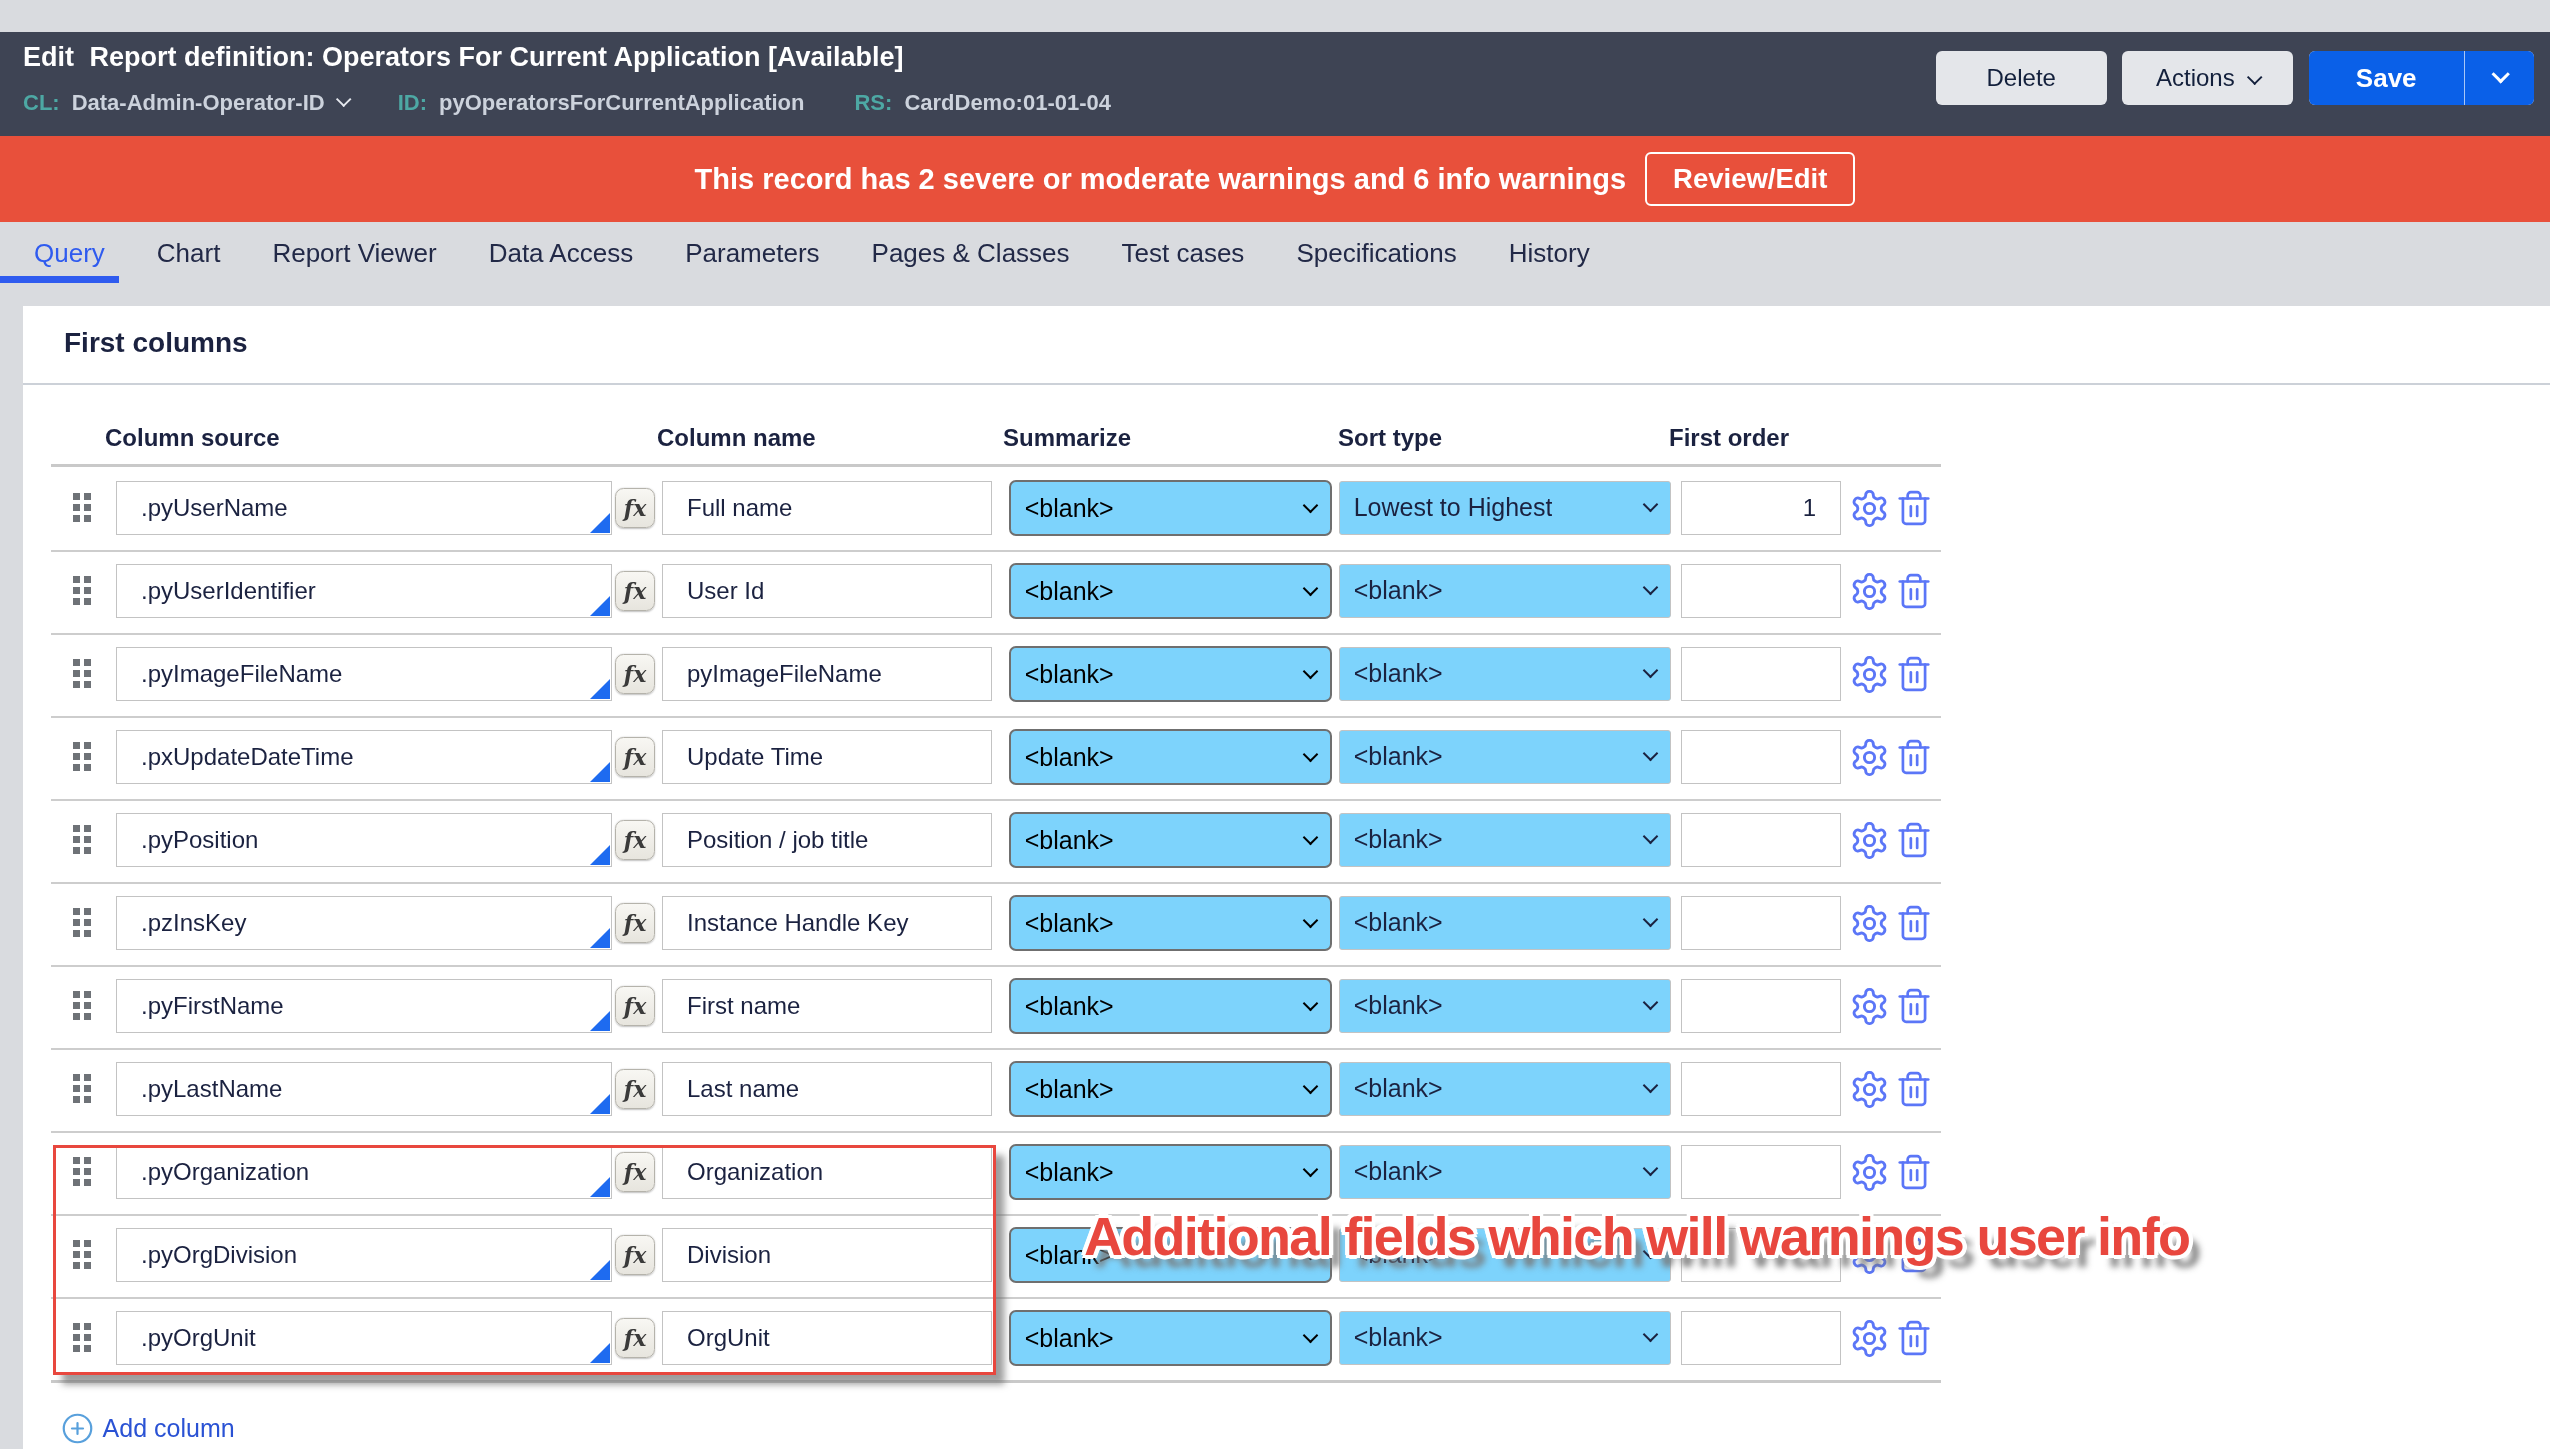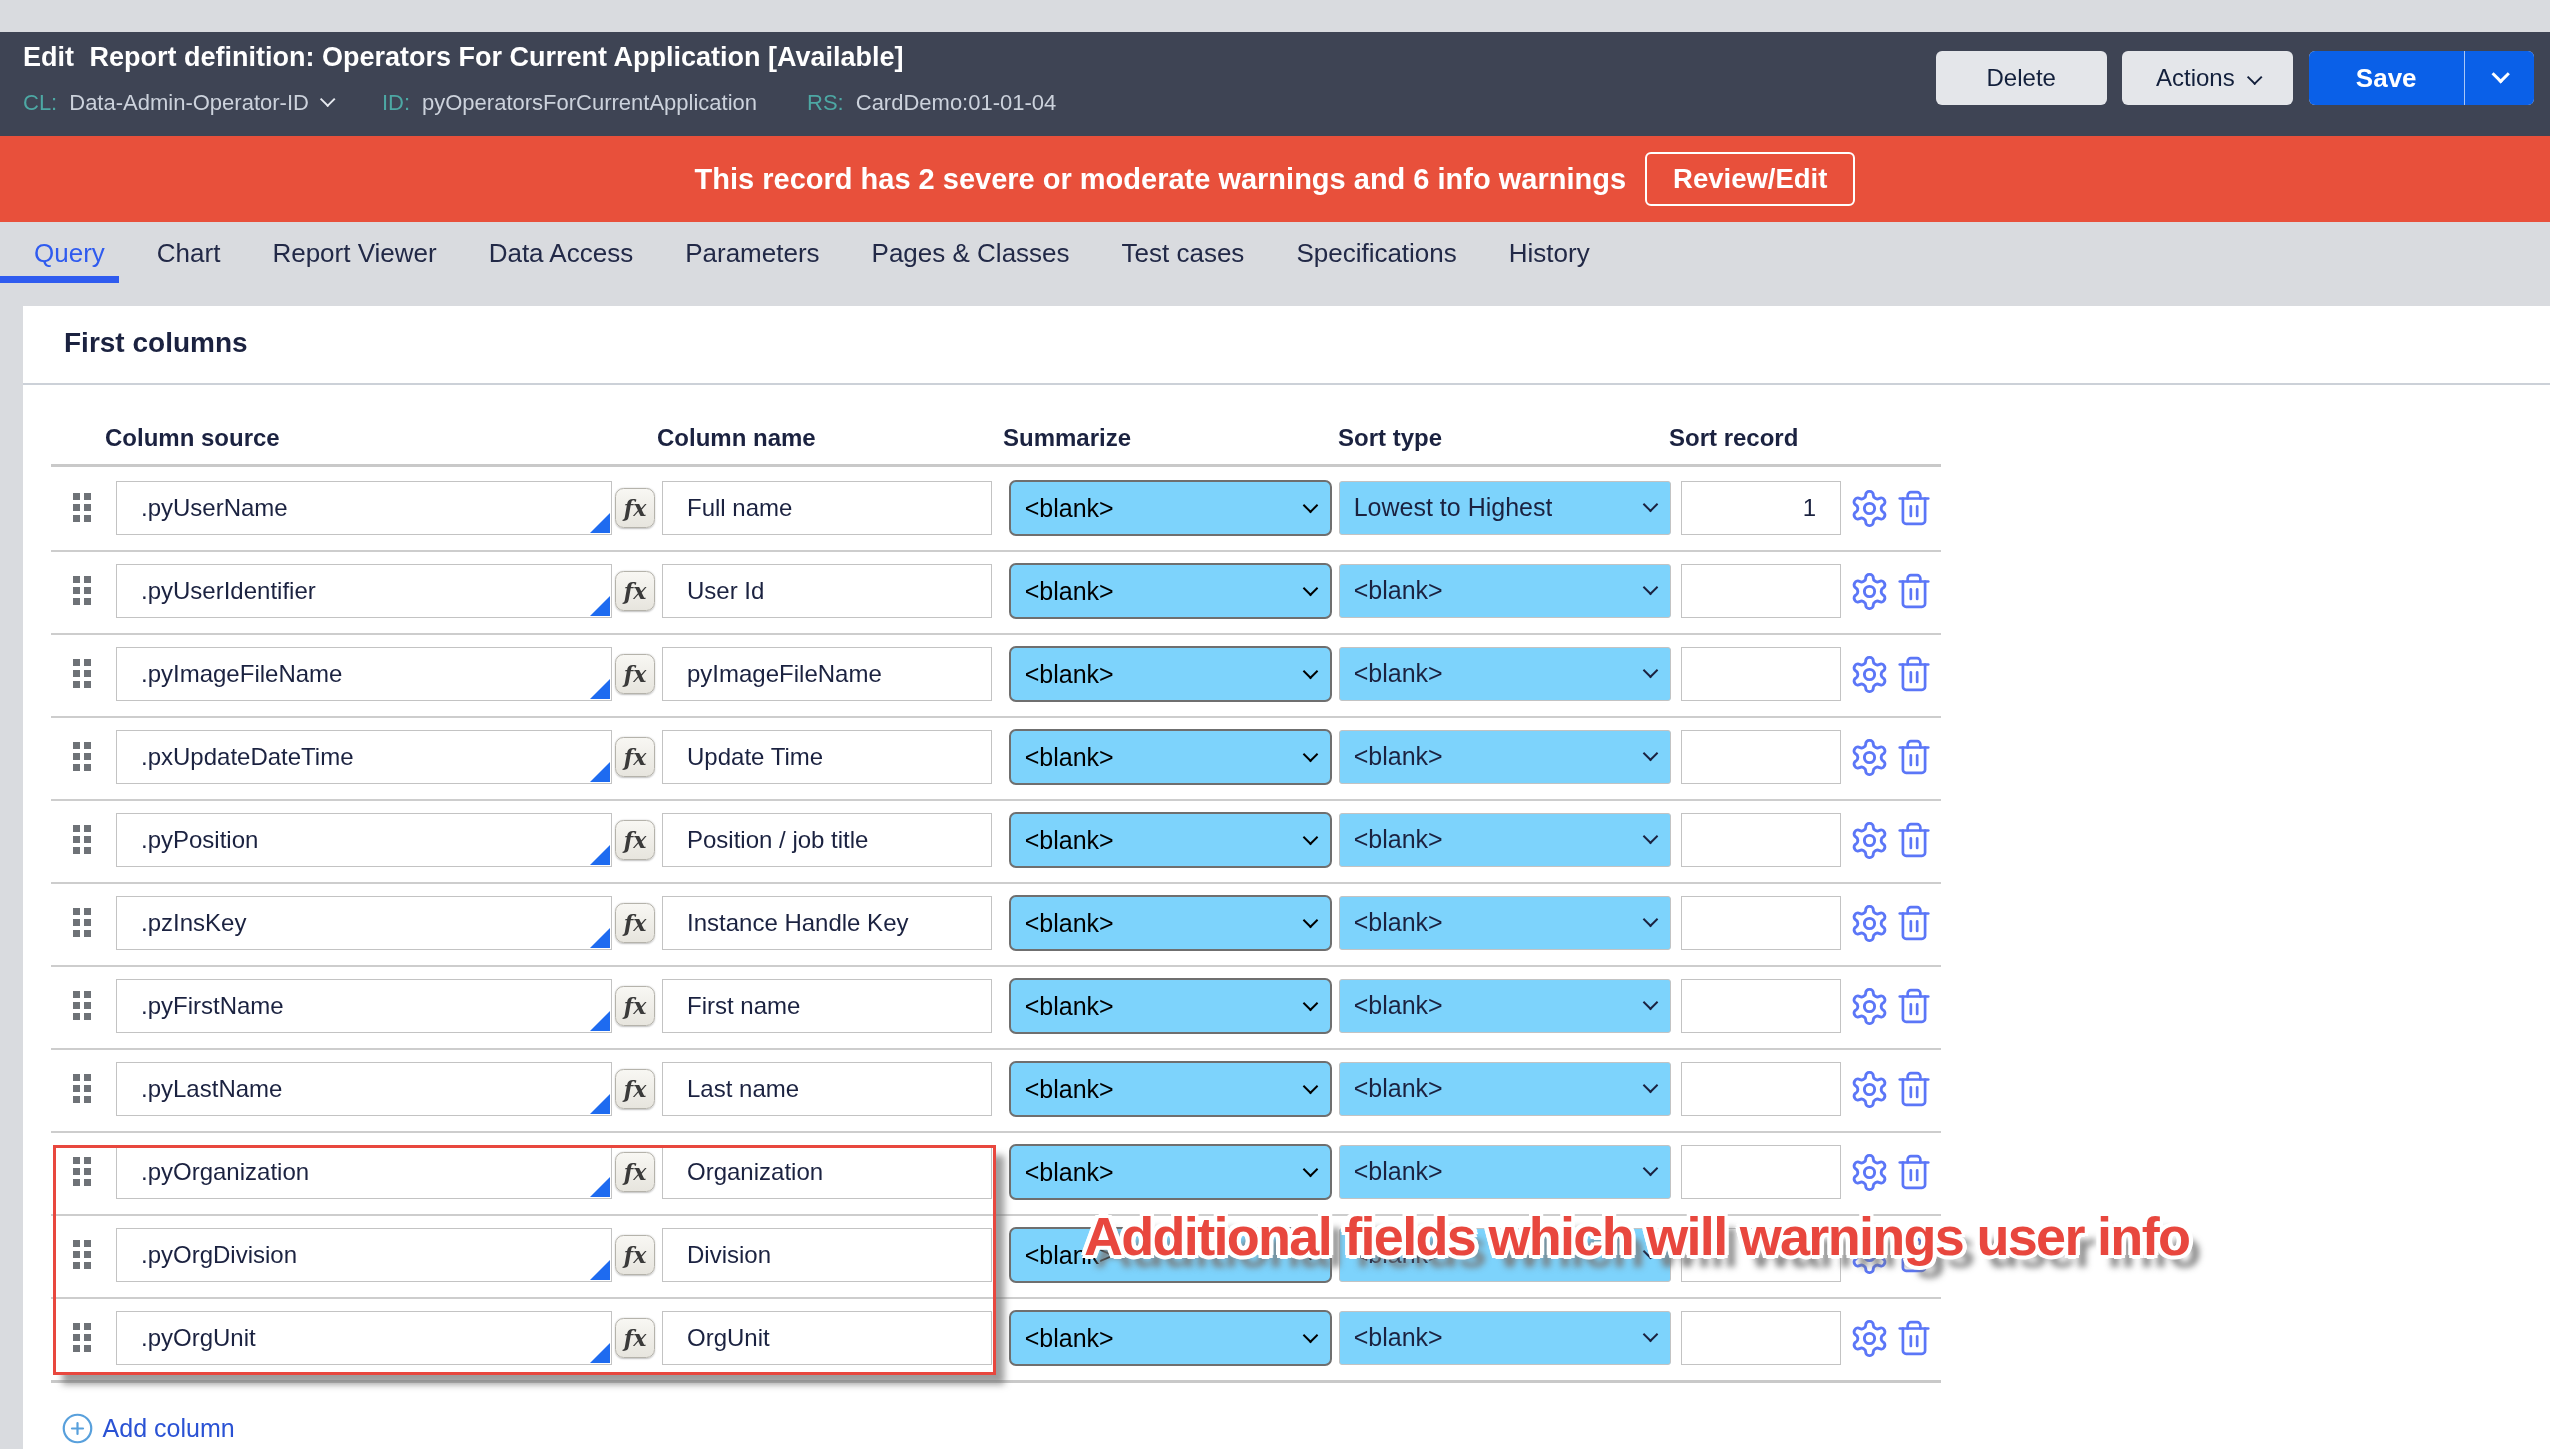--- a/index.html
+++ b/index.html
@@ -3,21 +3,21 @@
 <meta charset="utf-8">
 <style>
   * { margin:0; padding:0; box-sizing:border-box; }
   html,body { width:2550px; height:1449px; overflow:hidden; }
   body { font-family:"Liberation Sans","DejaVu Sans",sans-serif; background:#d9dbdf; }
   .app { position:relative; width:2550px; height:1449px; background:#d9dbdf;margin-top:32px; }
 
   
   .topbar { position:absolute; top:0; left:0; width:100%; height:104px; background:#3e4454; color:#fff; }
   .title-line { position:absolute; left:23px; top:10.3px; font-size:27px; font-weight:bold; display:flex; gap:15.5px; white-space:nowrap; }
-  .meta-line { position:absolute; left:23px; top:58px; font-size:22px; font-weight:normal; display:flex; align-items:center; white-space:nowrap; }
+  .meta-line { position:absolute; left:23px; top:58px; font-size:22px; font-weight:bold; display:flex; align-items:center; white-space:nowrap; }
   .meta-key { color:#4da8a4; margin-right:12px; }
   .meta-val { color:#ccd2dc; }
   .meta-gap { width:50px; }
   .chev { display:inline-block; width:11px; height:11px; border-right:2.6px solid currentColor; border-bottom:2.6px solid currentColor; transform:rotate(45deg) translateY(-1.7px); }
   .meta-chev { margin:0 0 5.2px 12px; color:#e6e9ef; }
   .topbar-buttons { position:absolute; right:16.3px; top:19px; display:flex; gap:15.5px; height:54px; }
   .btn-plain { min-width:171px; height:54px; background:#e4e6ea; color:#13203c; border:none; border-radius:6px; font-size:24px; font-family:inherit; display:flex; align-items:center; justify-content:center; gap:13.7px; cursor:pointer; }
   .btn-save-group { display:flex; height:54px; border-radius:6px; overflow:hidden; background:#e5e5e5; }
   .btn-save { width:155px; height:54px; background:#0a60e8; border:none; color:#fff; font-weight:bold; font-size:26px; font-family:inherit; cursor:pointer; }
   .btn-save-caret { width:70px; height:54px; background:#0a60e8; border:none; border-left:1.7px solid rgba(255,255,255,.65); color:#fff; display:flex; align-items:center; justify-content:center; cursor:pointer; }
@@ -165,21 +165,21 @@
 
   <div class="panel">
     <div class="panel-heading">First columns</div>
     <div class="divider-full"></div>
 
     <div class="col-headers">
       <span class="col-h ch-0">Column source</span>
       <span class="col-h ch-1">Column name</span>
       <span class="col-h ch-2">Summarize</span>
       <span class="col-h ch-3">Sort type</span>
-      <span class="col-h ch-4">Sort record</span>
+      <span class="col-h ch-4">First order</span>
     </div>
     <div class="head-divider"></div>
 
     <div class="rows">
 
       <div class="row">
         <span class="handle">
             <i></i>
             <i></i>
             <i></i>

